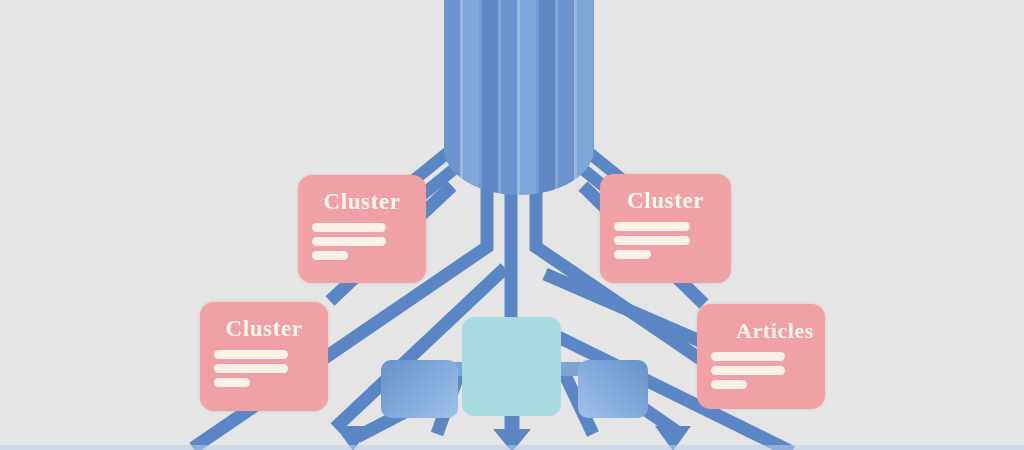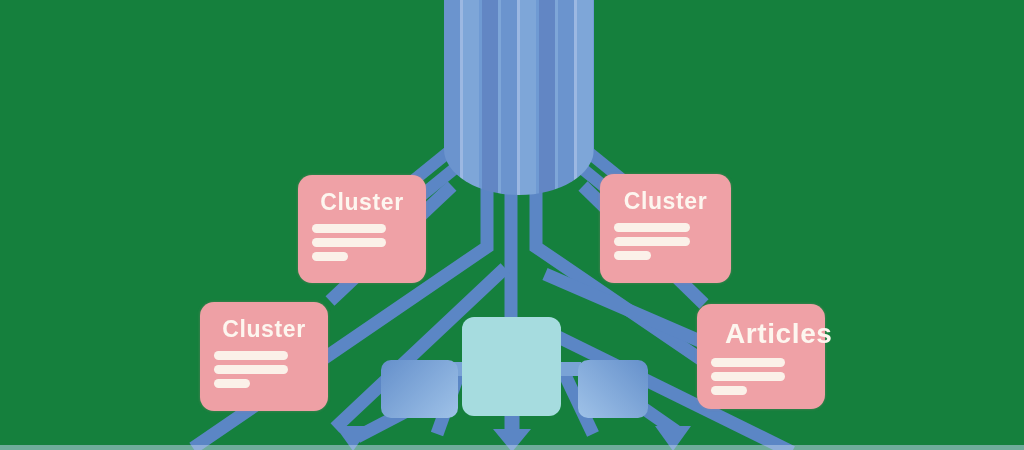--- a/index.html
+++ b/index.html
@@ -1,18 +1,18 @@
 <!DOCTYPE html>
 <html style="--connector: #5b86c5; --teal: #a6dcdf;"><head>
 <meta charset="utf-8">
 <style>
   html,body{margin:0;padding:0;background:#fff;}
   .stage{
     position:relative;width:1024px;height:450px;overflow:hidden;
-    background:#15803d;font-family:Liberation Sans, sans-serif;
+    background:#e5e5e5;font-family:Liberation Serif, serif;
   }
   
   svg.lines{position:absolute;left:0;top:0;z-index:0;filter:blur(0.4px);}
   svg.lines path{stroke:var(--connector,#5b86c5);fill:none;stroke-linecap:butt;}
   svg.lines polygon{fill:var(--connector,#5b86c5);}
 
   
   .bundle{
     position:absolute;left:444px;top:-8px;width:150px;height:203px;z-index:2;
     border-bottom-left-radius:75px 46px;border-bottom-right-radius:75px 46px;
@@ -46,21 +46,21 @@
     letter-spacing:.6px;color:#fdf6ef;
   }
   .card .bars{margin:8px 14px 0 14px;}
   .card .bar{height:9px;border-radius:4.5px;background:#fbf1e9;margin-bottom:5px;}
   .bar.b1,.bar.b2{width:74%;}
   .bar.b3{width:36%;}
   .card.c0{left:298px;top:175px;width:128px;height:108px;}
   .card.c1{left:600px;top:174px;width:131px;height:109px;}
   .card.c2{left:200px;top:302px;width:128px;height:109px;}
   .card.c3{left:697px;top:304px;width:128px;height:105px;}
-  .card.c3 .title{font-size:28px;margin-left:28px;}
+  .card.c3 .title{font-size:22px;margin-left:28px;}
 
   .bottom-haze{
     position:absolute;left:0;right:0;bottom:0;height:5px;z-index:5;
     background:#b9cfea;opacity:.55;
   }
 </style>
 </head>
 <body>
 
 <div class="stage">

